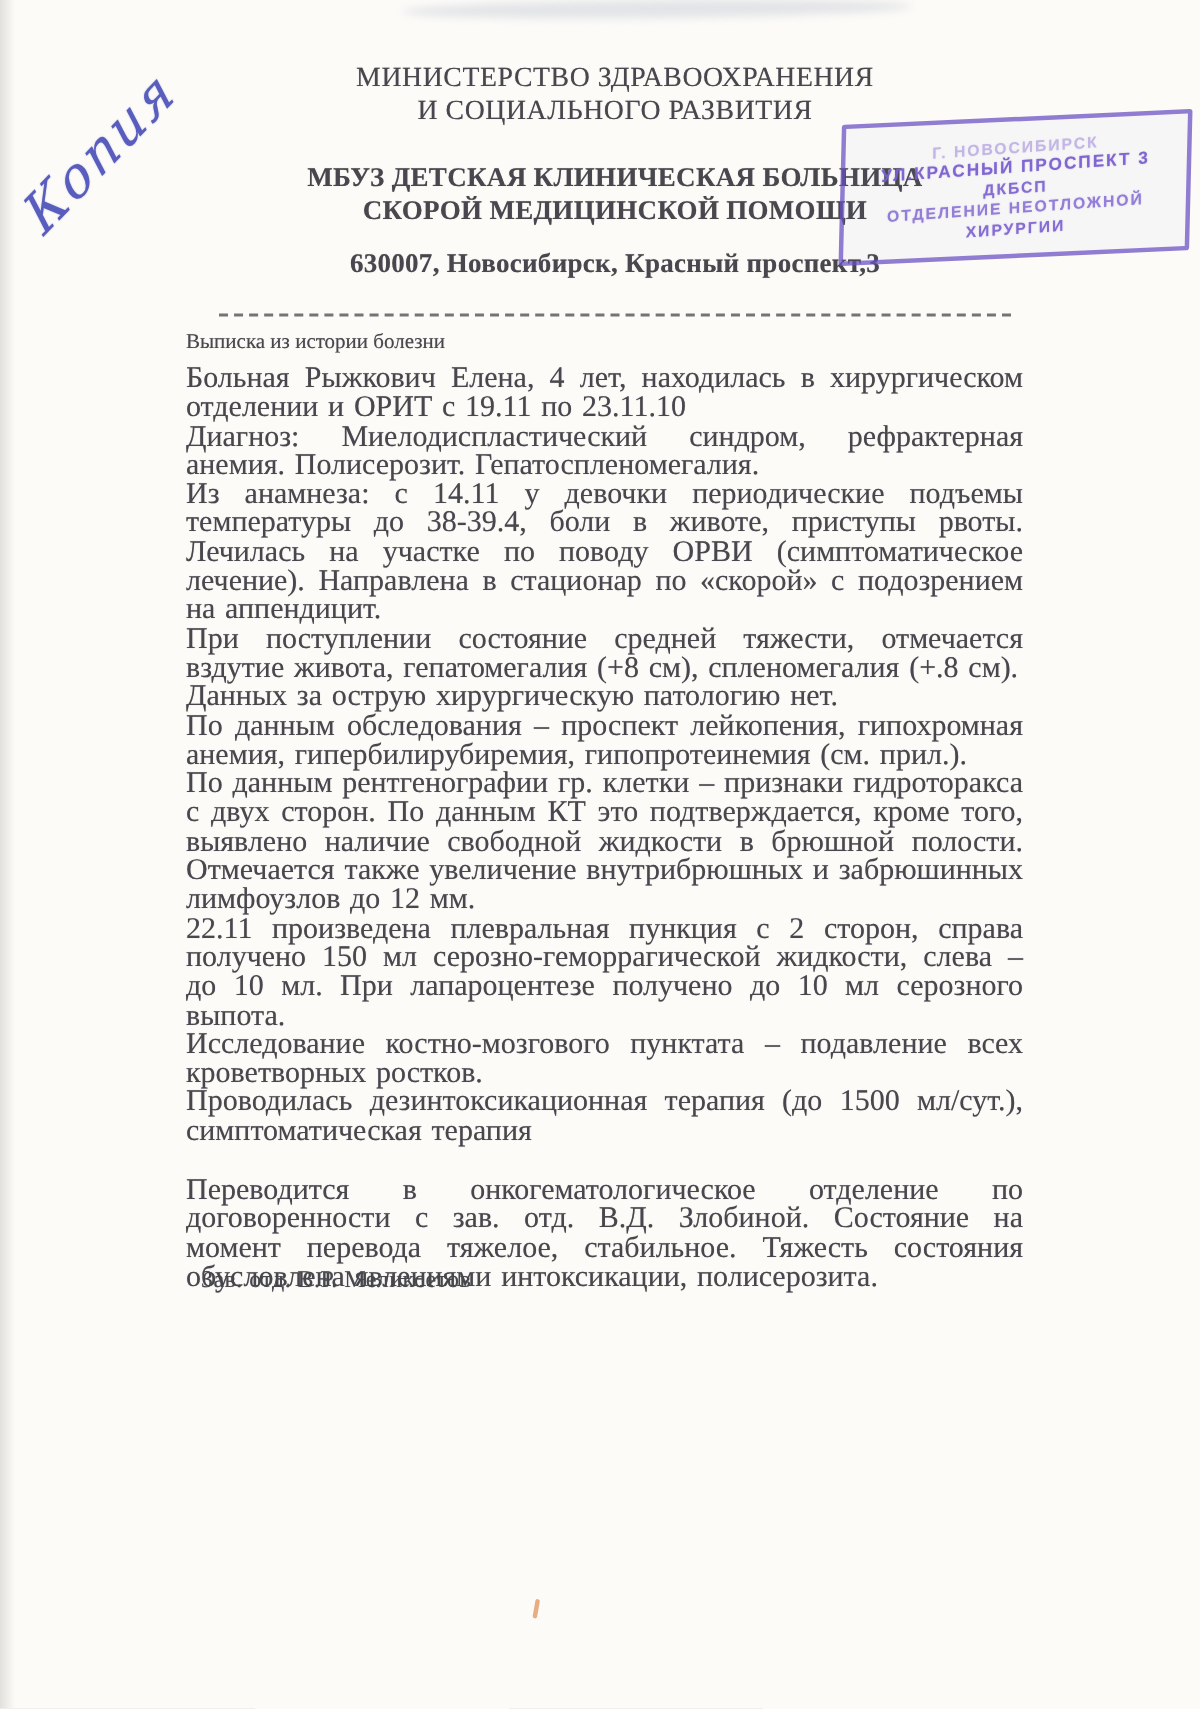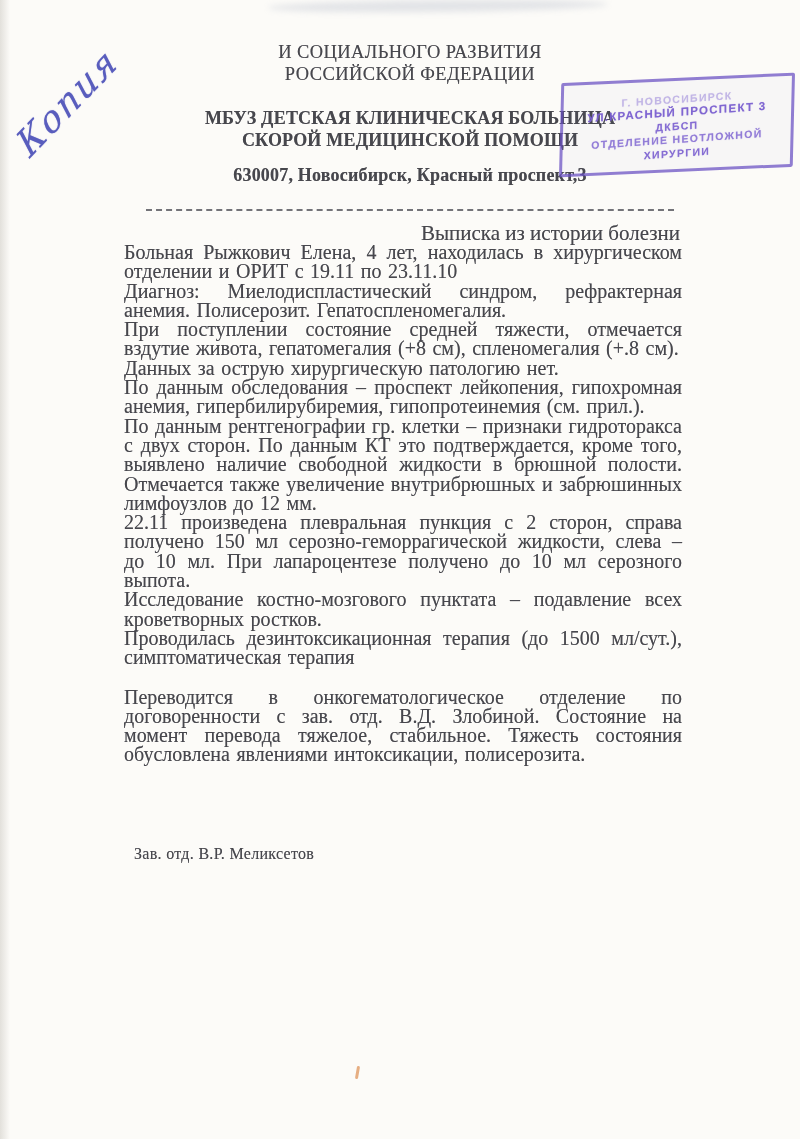--- a/index.html
+++ b/index.html
@@ -76,21 +76,21 @@
   .stamp-line-4{opacity:.8;}
   .stamp-line-5{opacity:.9;}
   
   .divider{
     position:absolute;left:146px;top:209px;width:528px;height:0;
     border-top:2.5px dashed #5c5c62;
     opacity:.85;
   }
   .doc-title{
     position:absolute;left:124px;top:221px;width:556px;
-    text-align:right;font-size:21px;
+    text-align:left;font-size:14px;
     text-shadow:0 0 .5px rgba(70,70,77,.5);
   }
   .body{
     position:absolute;left:124px;top:243px;width:558px;
     font-size:20px;line-height:19.3px;
     text-align:justify;
     word-spacing:1.5px;
     text-shadow:0 0 .5px rgba(70,70,77,.5);
   }
   .body p{margin:0;}
@@ -106,22 +106,22 @@
 
 <div class="page">
 
   <div class="top-smudge"></div>
   <div class="edge-shade"></div>
 
   <div class="kopiya">Копия</div>
 
   <div class="header">
     <div class="ministry">
+      <div>МИНИСТЕРСТВО ЗДРАВООХРАНЕНИЯ</div>
       <div>И СОЦИАЛЬНОГО РАЗВИТИЯ</div>
-      <div>РОССИЙСКОЙ ФЕДЕРАЦИИ</div>
     </div>
     <div class="hospital">
       <div>МБУЗ ДЕТСКАЯ КЛИНИЧЕСКАЯ БОЛЬНИЦА</div>
       <div>СКОРОЙ МЕДИЦИНСКОЙ ПОМОЩИ</div>
       <div class="address">630007, Новосибирск, Красный проспект,3</div>
     </div>
   </div>
 
   <div class="stamp">
     <div class="stamp-text">
@@ -133,20 +133,21 @@
     </div>
   </div>
 
   <div class="divider"></div>
 
   <div class="doc-title">Выписка из истории болезни</div>
 
   <div class="body">
     <p>Больная Рыжкович Елена, 4 лет, находилась в  хирургическом отделении и ОРИТ с 19.11 по 23.11.10</p>
     <p>Диагноз: Миелодиспластический синдром, рефрактерная анемия. Полисерозит. Гепатоспленомегалия.</p>
+    <p>Из анамнеза: с 14.11 у девочки периодические подъемы температуры до 38-39.4, боли в животе, приступы рвоты. Лечилась на участке по поводу ОРВИ (симптоматическое лечение). Направлена в стационар по «скорой» с подозрением на аппендицит.</p>
     <p>При поступлении состояние средней тяжести, отмечается вздутие живота, гепатомегалия (+8 см), спленомегалия (+.8 см).</p>
     <p>Данных за острую хирургическую патологию нет.</p>
     <p>По данным обследования – проспект лейкопения, гипохромная анемия, гипербилирубиремия, гипопротеинемия (см. прил.).</p>
     <p>По данным рентгенографии гр. клетки – признаки гидроторакса с двух сторон. По данным КТ это подтверждается, кроме того, выявлено наличие свободной жидкости в брюшной полости. Отмечается также увеличение внутрибрюшных и забрюшинных лимфоузлов до 12 мм.</p>
     <p>22.11 произведена плевральная пункция с 2 сторон, справа получено 150 мл серозно-геморрагической жидкости, слева – до 10 мл. При лапароцентезе получено до 10 мл серозного выпота.</p>
     <p>Исследование костно-мозгового пунктата – подавление всех кроветворных ростков.</p>
     <p>Проводилась дезинтоксикационная терапия (до 1500 мл/сут.), симптоматическая терапия</p>
     <p class="gap-before">Переводится в онкогематологическое отделение по договоренности с зав. отд. В.Д. Злобиной. Состояние на момент перевода тяжелое, стабильное. Тяжесть состояния обусловлена явлениями интоксикации, полисерозита.</p>
   </div>
 

